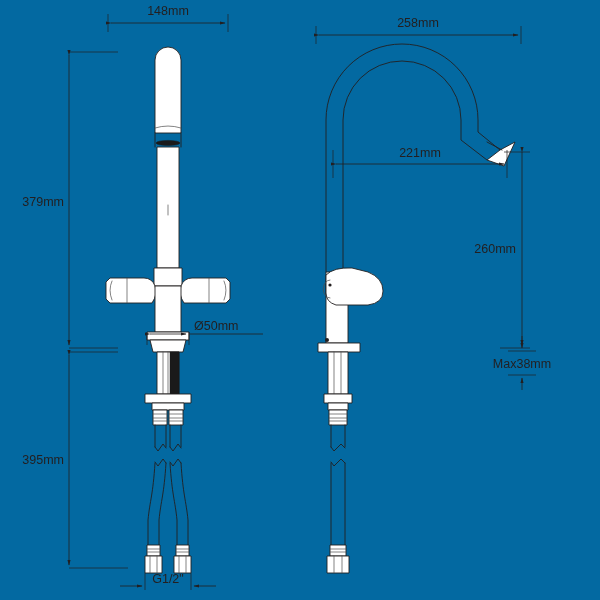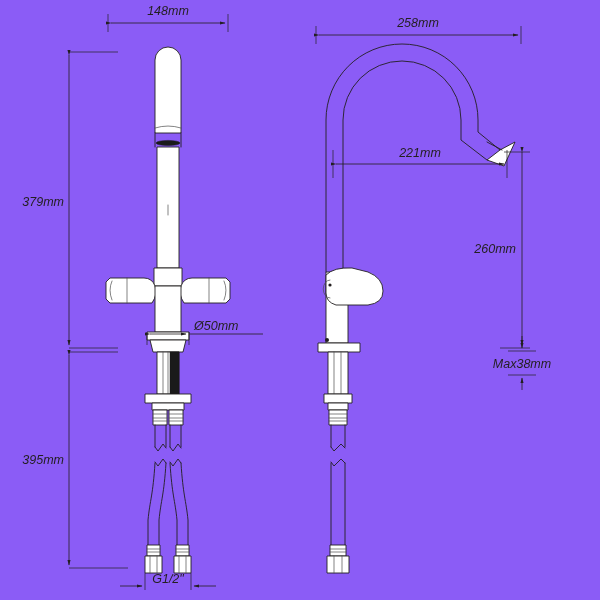--- a/index.html
+++ b/index.html
@@ -4,24 +4,23 @@
 <style>
   html, body {
     margin: 0;
     padding: 0;
     background: #ffffff;
   }
   #canvas {
     position: relative;
     width: 600px;
     height: 600px;
-    background: #8b5cf6;
+    background: #0369a1;
     font-family: "Liberation Sans", sans-serif;
     overflow: hidden;
-    font-style: italic;
   }
   #drawing {
     position: absolute;
     left: 0;
     top: 0;
     width: 600px;
     height: 600px;
   }
   .dimtext {
     font-family: "Liberation Sans", sans-serif;

